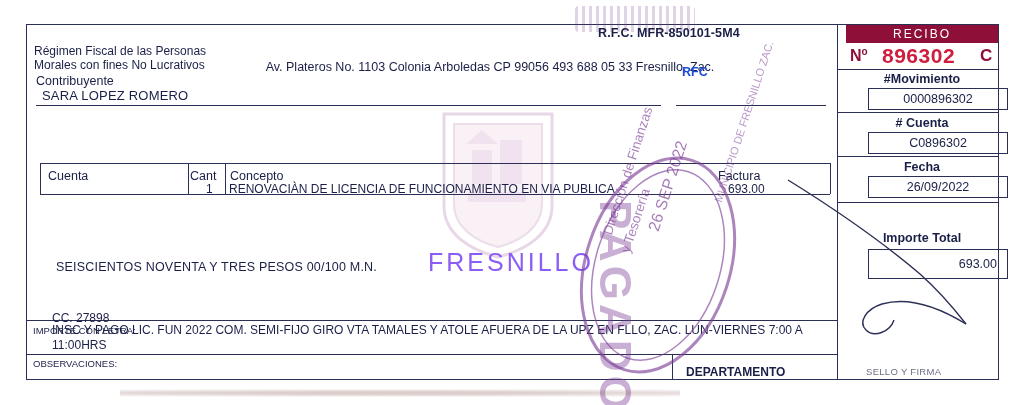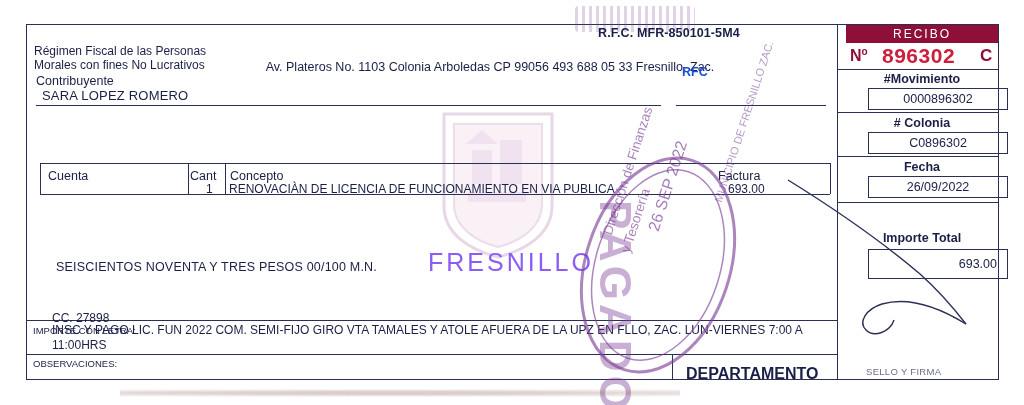--- a/index.html
+++ b/index.html
@@ -281,21 +281,21 @@
   }
   .dept-vline {
     position: absolute;
     left: 672px; top: 354px;
     height: 26px;
     border-left: 1.2px solid #2b2f55;
   }
   .lbl-departamento {
     position: absolute;
     left: 686px; top: 365px;
-    font-size: 16px;
+    font-size: 12px;
     font-weight: bold;
     color: #1a1f47;
   }
   .lbl-sello {
     position: absolute;
     left: 866px; top: 366px;
     font-size: 9.5px;
     color: #6d6f86;
     letter-spacing: .3px;
   }
@@ -430,21 +430,21 @@
     <span class="folio-no"><span>N</span><span class="sup">o</span></span>
     <span class="folio-number">896302</span>
     <span class="folio-letter">C</span>
   </div>
 
   <div class="rsep" style="top:69px;"></div>
   <div class="rlabel" style="top:72px;">#Movimiento</div>
   <div class="rbox" style="top:88px;">0000896302</div>
 
   <div class="rsep" style="top:112px;"></div>
-  <div class="rlabel" style="top:116px;"># Colonia</div>
+  <div class="rlabel" style="top:116px;"># Cuenta</div>
   <div class="rbox" style="top:132px;">C0896302</div>
 
   <div class="rsep" style="top:156px;"></div>
   <div class="rlabel" style="top:160px;">Fecha</div>
   <div class="rbox" style="top:176px;">26/09/2022</div>
 
   <div class="rsep" style="top:202px;"></div>
   <div class="rlabel" style="top:231px;">Importe Total</div>
   <div class="rbox val-right tall" style="top:249px;">693.00</div>
 

